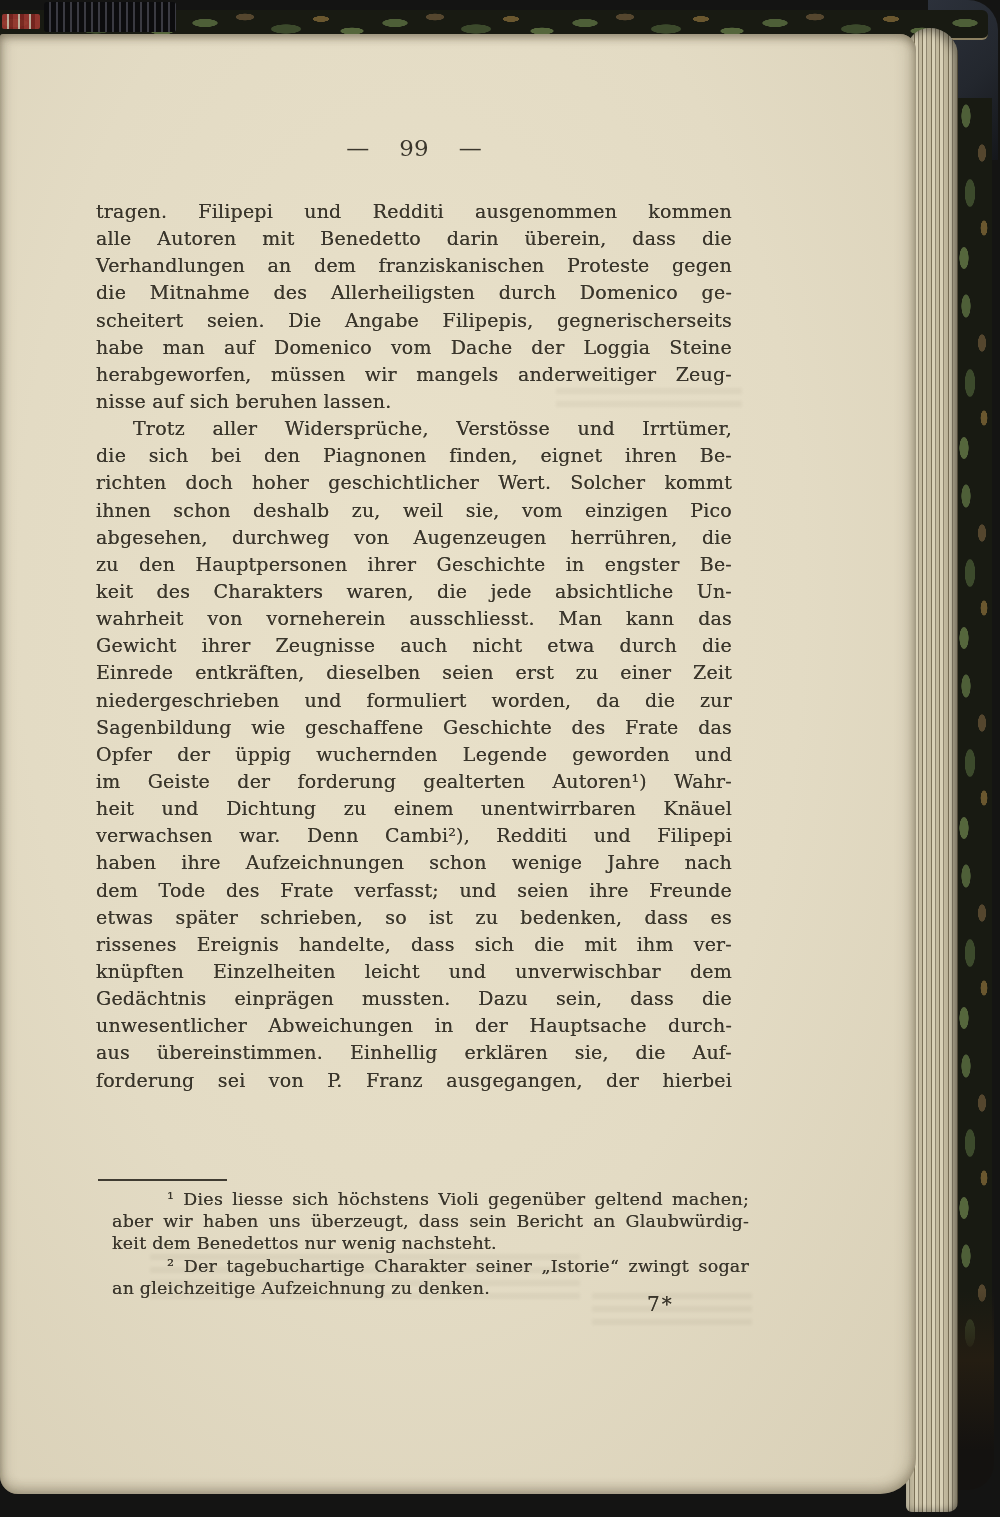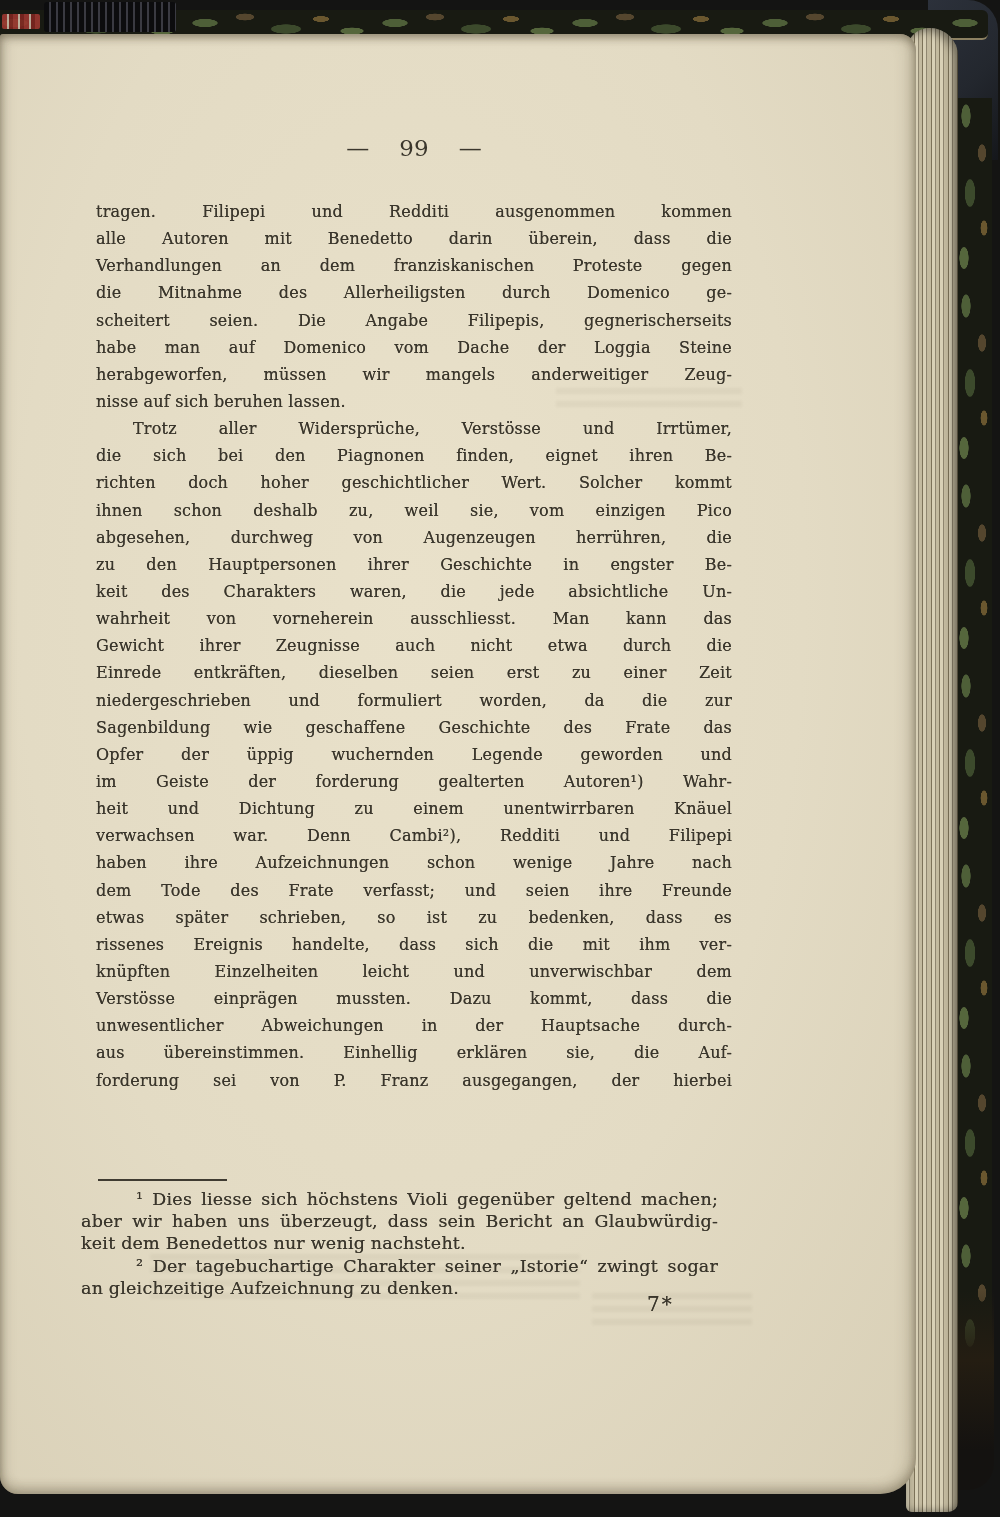--- a/index.html
+++ b/index.html
@@ -72,27 +72,27 @@
   .smudge{position:absolute;opacity:.06;filter:blur(1.6px);
     background:repeating-linear-gradient(0deg,transparent 0 7px,#5f5540 7px 13px);}
   
   .pagenum{
     position:absolute;left:96px;top:133px;width:636px;height:30px;
     display:flex;align-items:center;justify-content:center;gap:30px;
     font-size:23px;color:#3a362c;
   }
   .textblock{position:absolute;left:96px;top:198px;width:636px;}
   .ln{
-    font-size:16px;line-height:27.15px;height:27.15px;white-space:normal;
+    font-size:19px;line-height:27.15px;height:27.15px;white-space:normal;
     color:#39352b;text-align:justify;letter-spacing:.2px;
     text-shadow:0 0 .5px rgba(57,53,43,.8);
   }
   .j{text-align-last:justify;}
   .ind{text-indent:37px;}
-  .fnblock{position:absolute;left:81px;top:1188px;width:637px;}
+  .fnblock{position:absolute;left:112px;top:1188px;width:637px;}
   .fn{
     font-size:17.5px;line-height:22.2px;height:22.2px;
     color:#39352b;text-align:justify;letter-spacing:.2px;
     text-shadow:0 0 .4px rgba(57,53,43,.8);
   }
   .find{text-indent:55px;}
   .fnrule{
     position:absolute;left:98px;top:1179px;width:129px;height:2px;
     background:#3f3b31;
   }
@@ -149,21 +149,21 @@
     <div class="ln j">Sagenbildung wie geschaffene Geschichte des Frate das</div>
     <div class="ln j">Opfer der üppig wuchernden Legende geworden und</div>
     <div class="ln j">im Geiste der forderung gealterten Autoren¹) Wahr-</div>
     <div class="ln j">heit und Dichtung zu einem unentwirrbaren Knäuel</div>
     <div class="ln j">verwachsen war. Denn Cambi²), Redditi und Filipepi</div>
     <div class="ln j">haben ihre Aufzeichnungen schon wenige Jahre nach</div>
     <div class="ln j">dem Tode des Frate verfasst; und seien ihre Freunde</div>
     <div class="ln j">etwas später schrieben, so ist zu bedenken, dass es</div>
     <div class="ln j">rissenes Ereignis handelte, dass sich die mit ihm ver-</div>
     <div class="ln j">knüpften Einzelheiten leicht und unverwischbar dem</div>
-    <div class="ln j">Verstösse einprägen mussten. Dazu kommt, dass die</div>
+    <div class="ln j">Gedächtnis einprägen mussten. Dazu sein, dass die</div>
     <div class="ln j">unwesentlicher Abweichungen in der Hauptsache durch-</div>
     <div class="ln j">aus übereinstimmen. Einhellig erklären sie, die Auf-</div>
     <div class="ln j">forderung sei von P. Franz ausgegangen, der hierbei</div>
   </div>
 
   <div class="fnrule"></div>
   <div class="fnblock">
     <div class="fn j find">¹ Dies liesse sich höchstens Violi gegenüber geltend machen;</div>
     <div class="fn j">aber wir haben uns überzeugt, dass sein Bericht an Glaubwürdig-</div>
     <div class="fn">keit dem Benedettos nur wenig nachsteht.</div>

